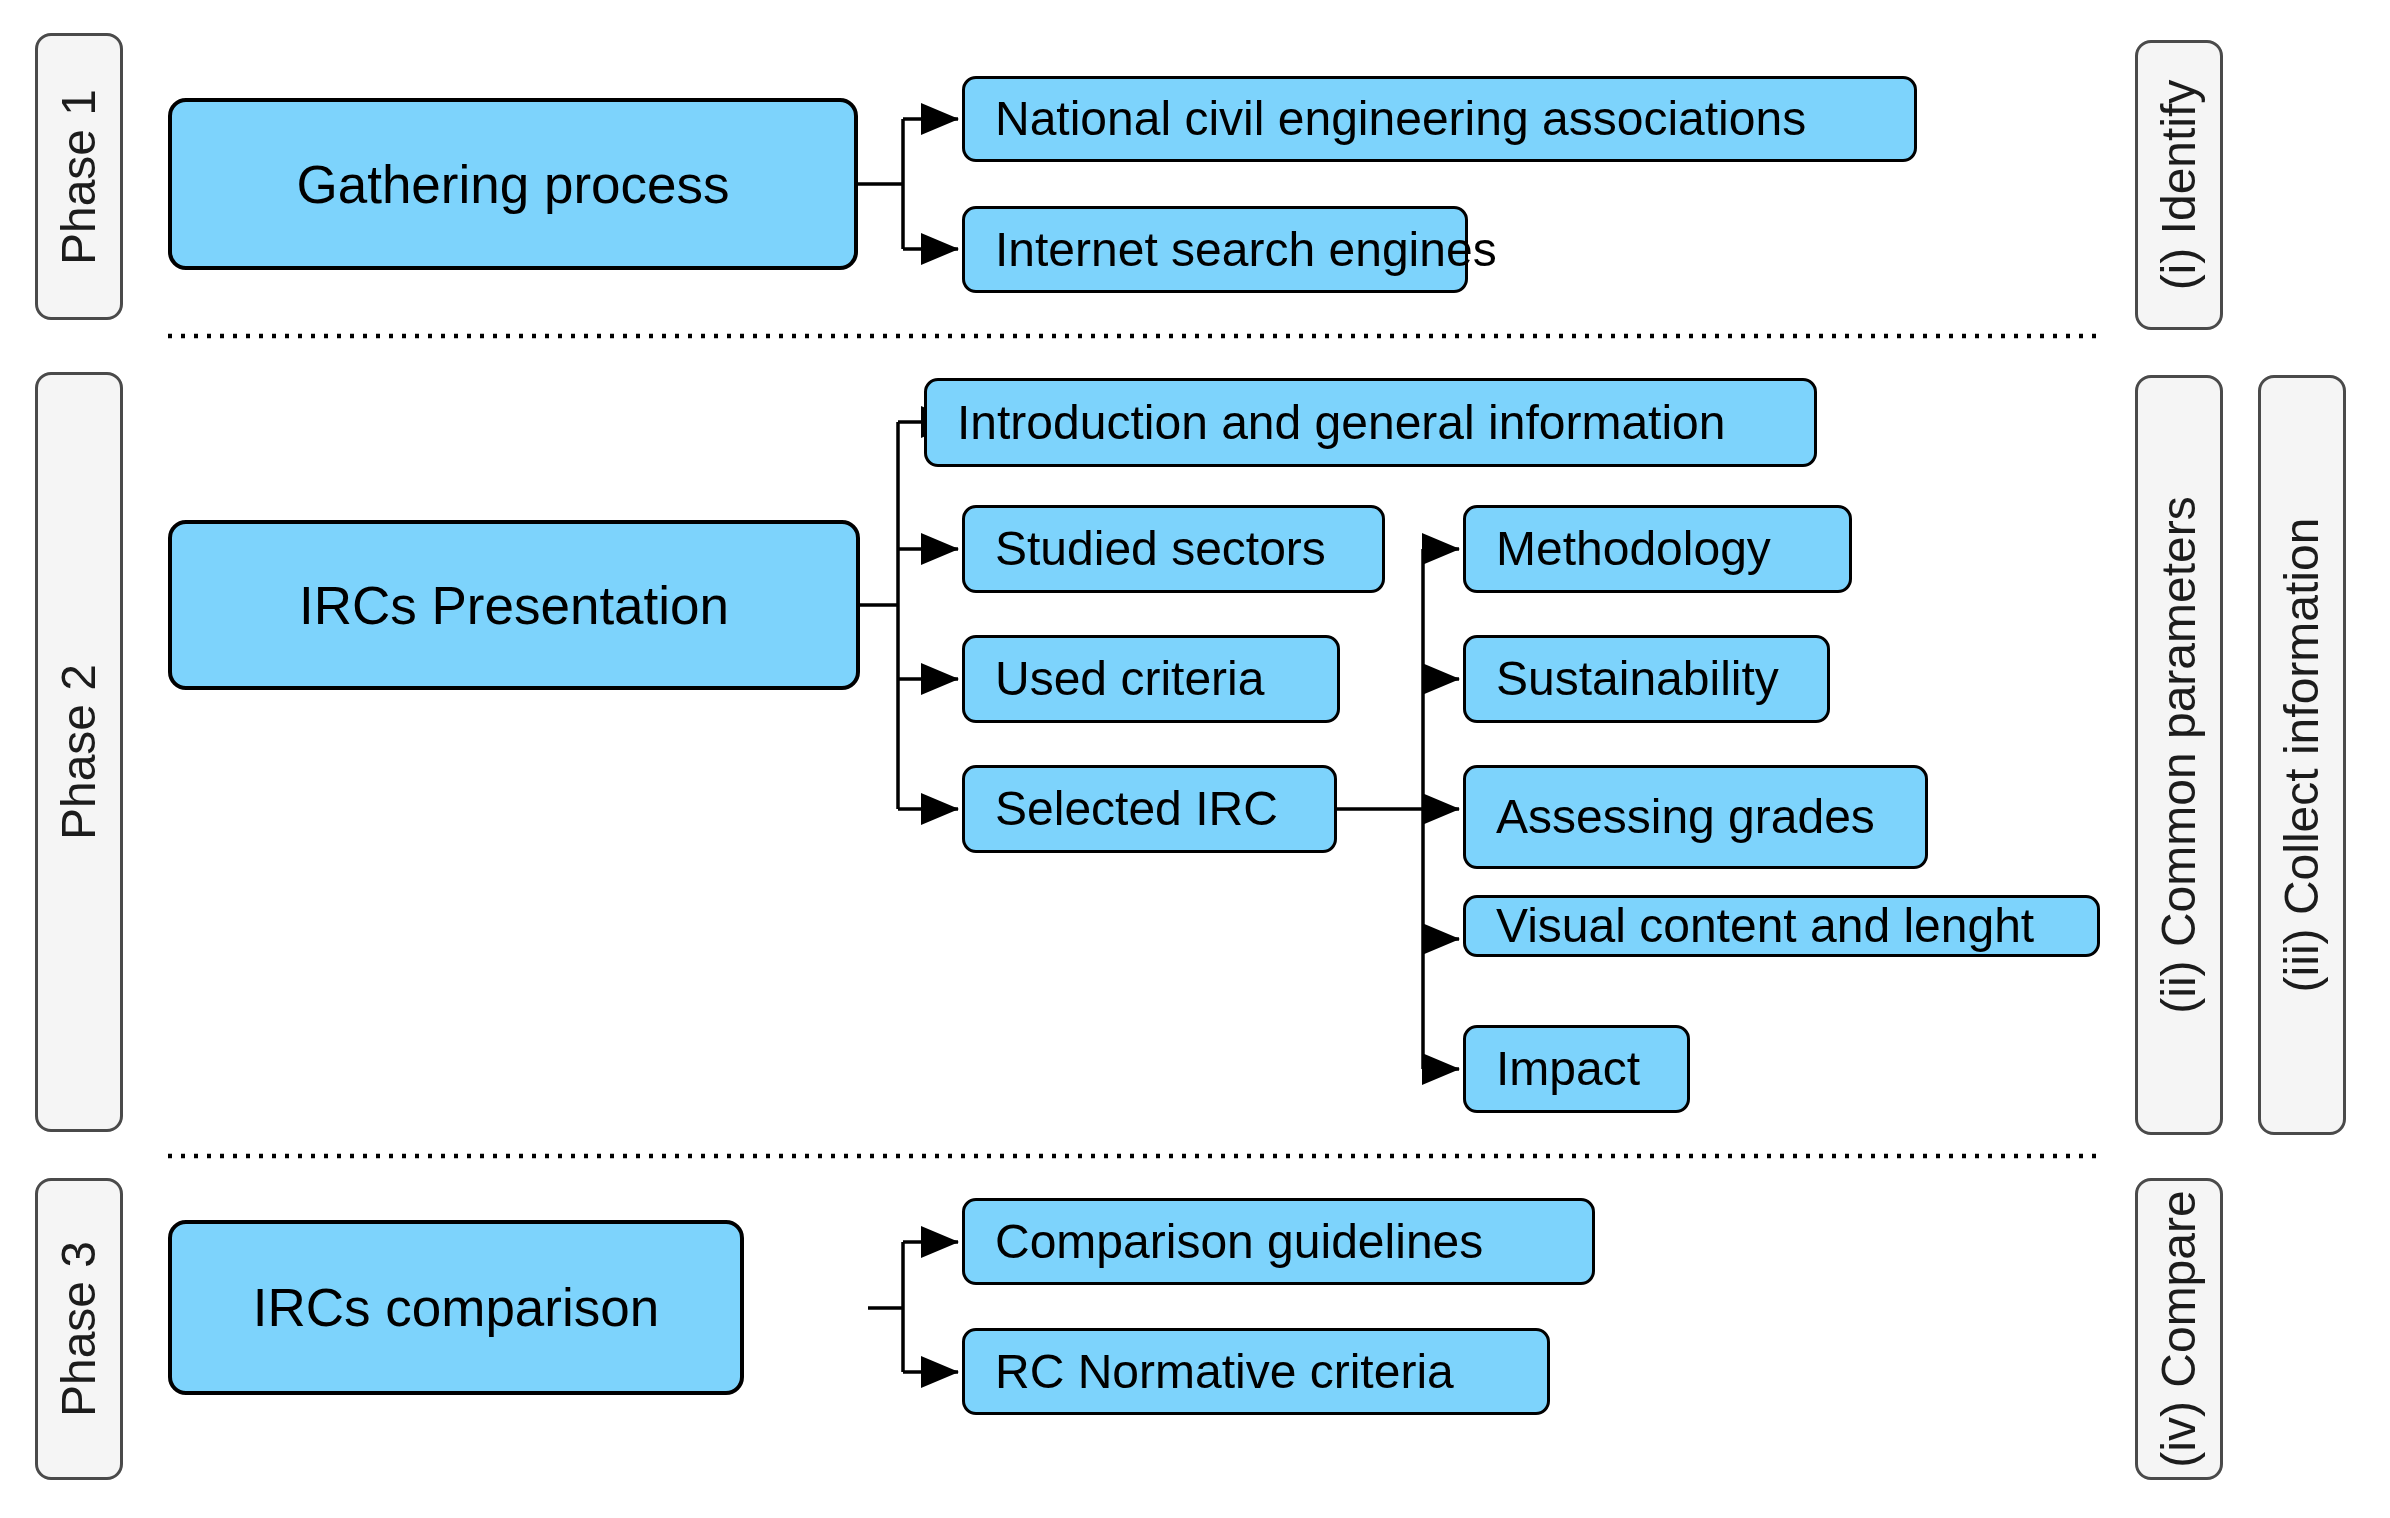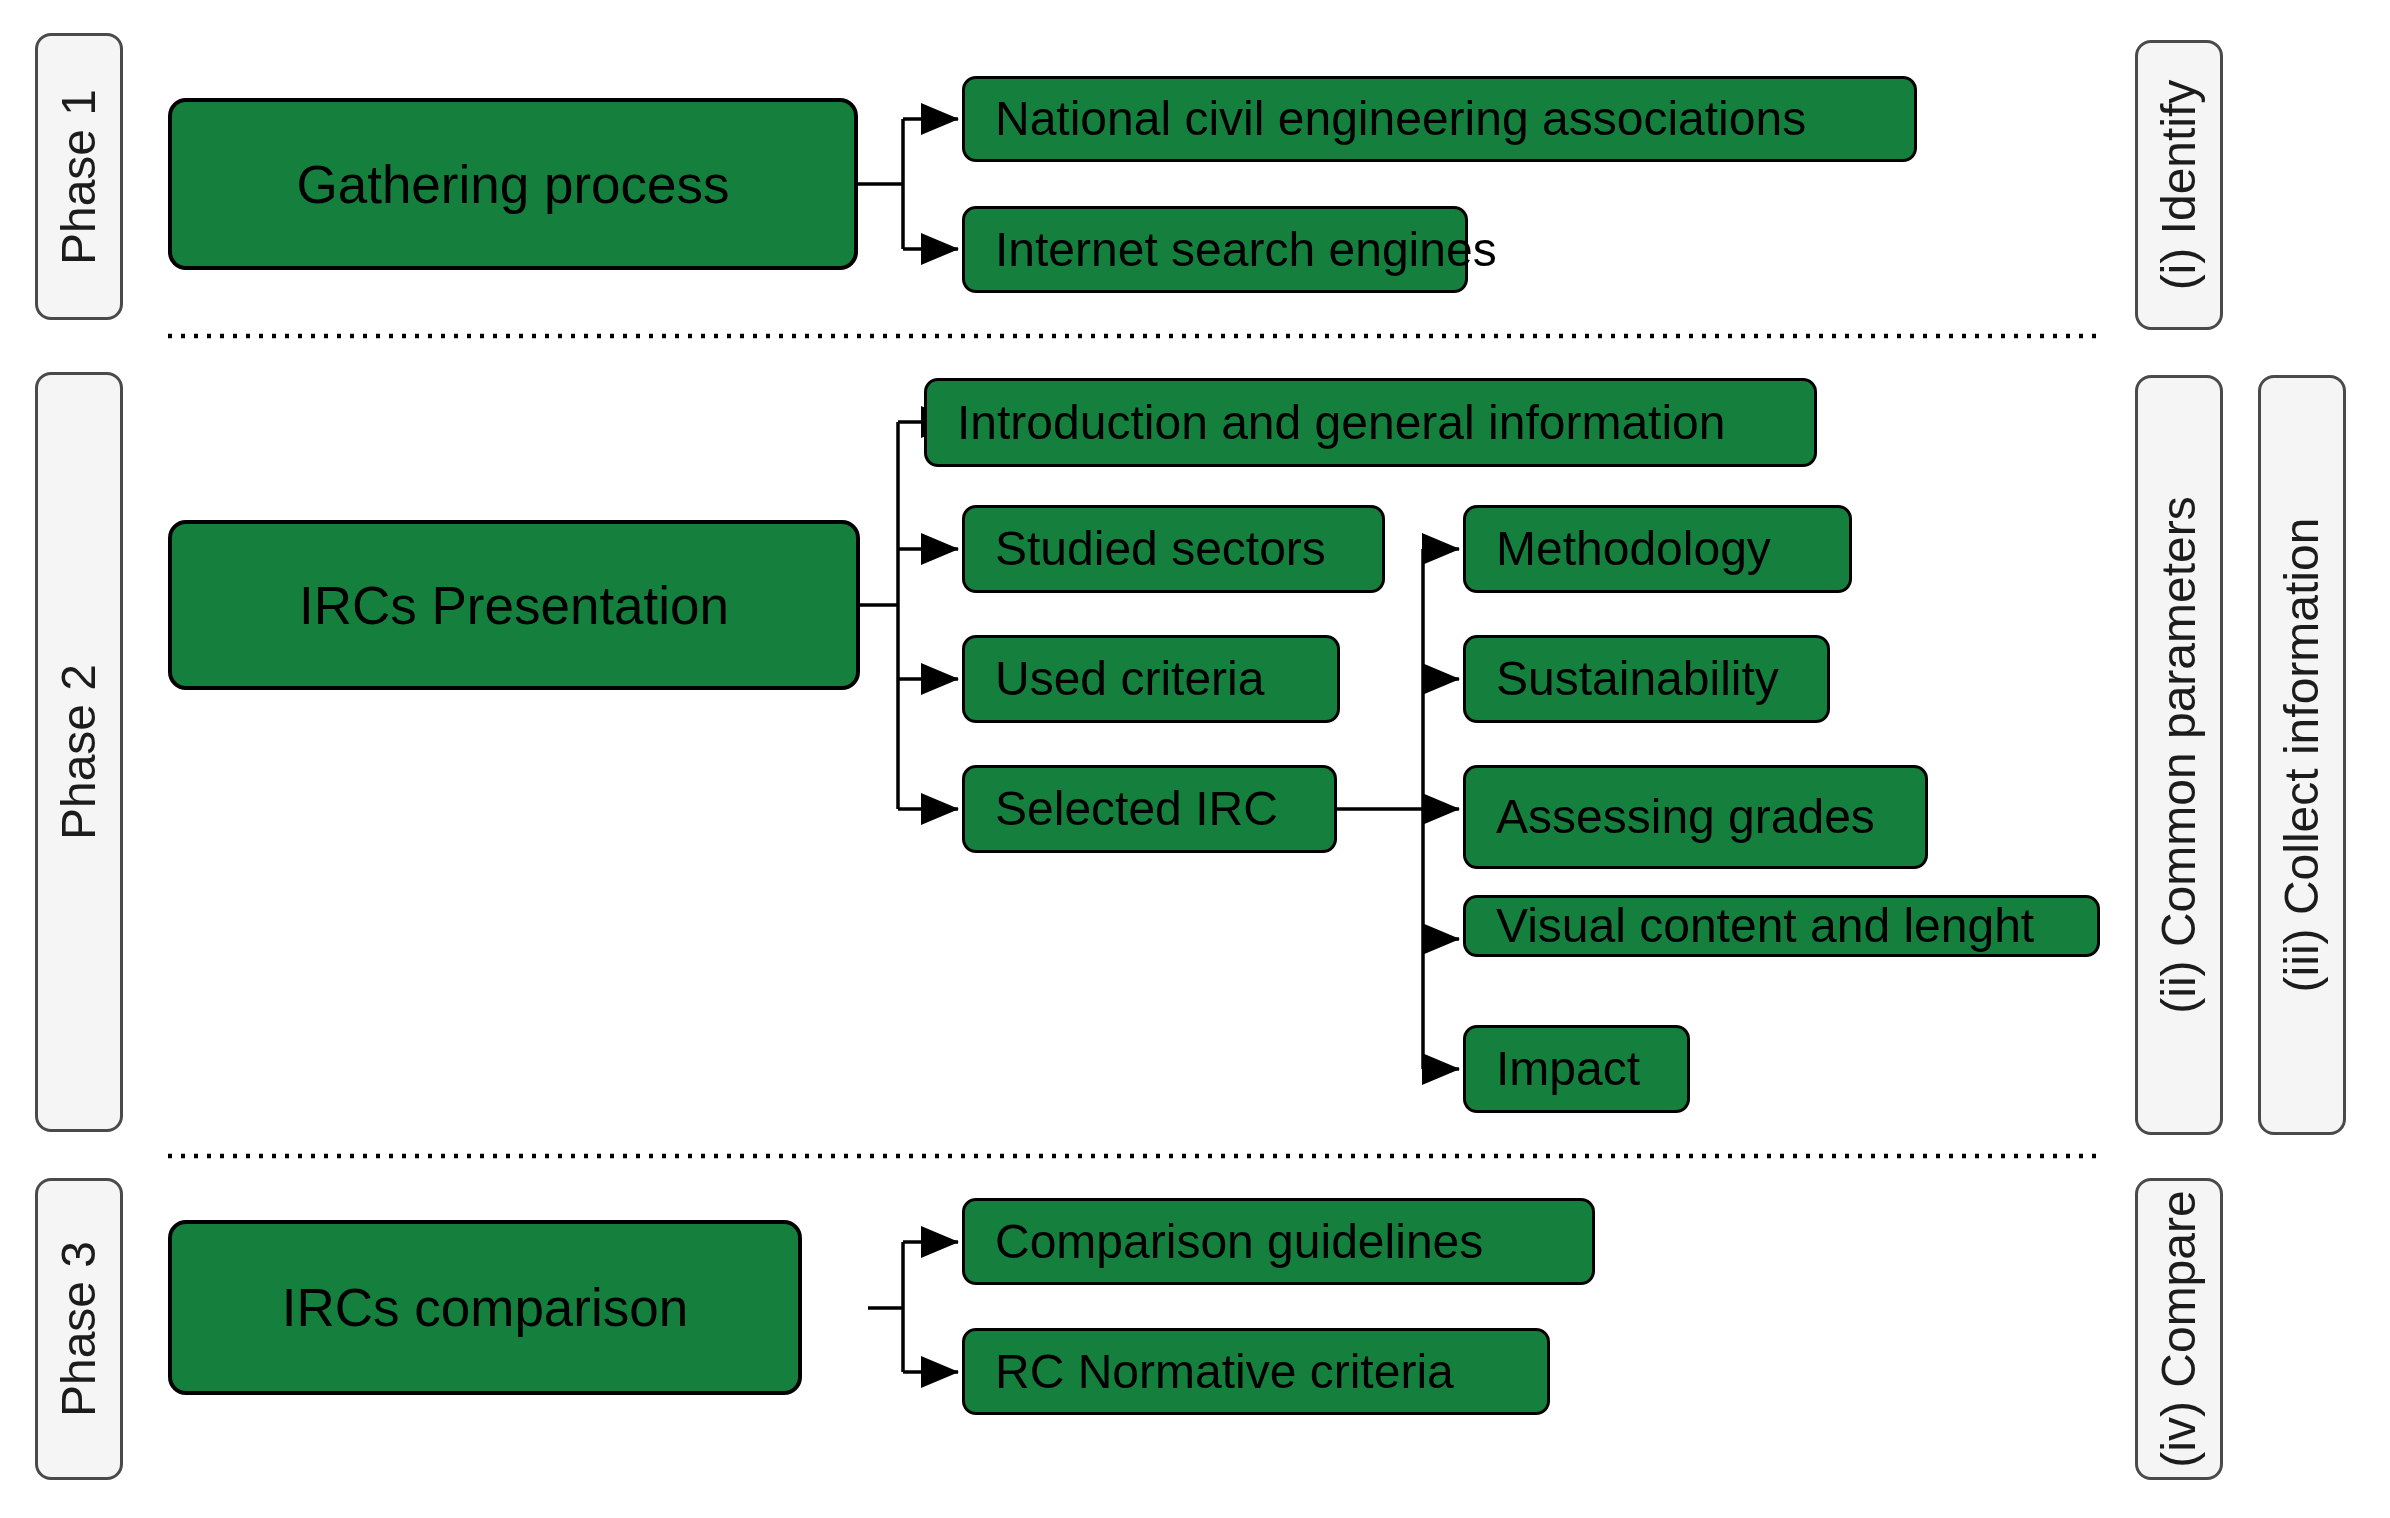--- a/index.html
+++ b/index.html
@@ -13,21 +13,21 @@
     overflow: hidden;
   }
   svg.connectors {
     position: absolute;
     left: 0; top: 0;
     width: 2390px; height: 1518px;
   }
   .node {
     position: absolute;
     box-sizing: border-box;
-    background: #15803d;
+    background: #7dd3fc;
     border: 3.5px solid #000000;
     border-radius: 14px;
     display: flex;
     align-items: center;
     font-size: 48px;
     line-height: 1;
     white-space: nowrap;
     padding-left: 30px;
   }
   .node.parent {
@@ -129,17 +129,17 @@
   <div class="node" style="left:924px; top:378px; width:893px; height:89px;">Introduction and general information</div>
   <div class="node" style="left:962px; top:505px; width:423px; height:88px;">Studied sectors</div>
   <div class="node" style="left:962px; top:635px; width:378px; height:88px;">Used criteria</div>
   <div class="node" style="left:1463px; top:505px; width:389px; height:88px;">Methodology</div>
   <div class="node" style="left:962px; top:765px; width:375px; height:88px;">Selected IRC</div>
   <div class="node" style="left:1463px; top:635px; width:367px; height:88px;">Sustainability</div>
   <div class="node" style="left:1463px; top:765px; width:465px; height:104px;">Assessing grades</div>
   <div class="node" style="left:1463px; top:895px; width:637px; height:62px;">Visual content and lenght</div>
   <div class="node" style="left:1463px; top:1025px; width:227px; height:88px;">Impact</div>
 
-  <div class="node parent" style="left:168px; top:1220px; width:634px; height:175px;text-align:center;">IRCs comparison</div>
+  <div class="node parent" style="left:168px; top:1220px; width:576px; height:175px;text-align:center;">IRCs comparison</div>
   <div class="node" style="left:962px; top:1198px; width:633px; height:87px;">Comparison guidelines</div>
   <div class="node" style="left:962px; top:1328px; width:588px; height:87px;">RC Normative criteria</div>
 
 </div>
 
 </body></html>

